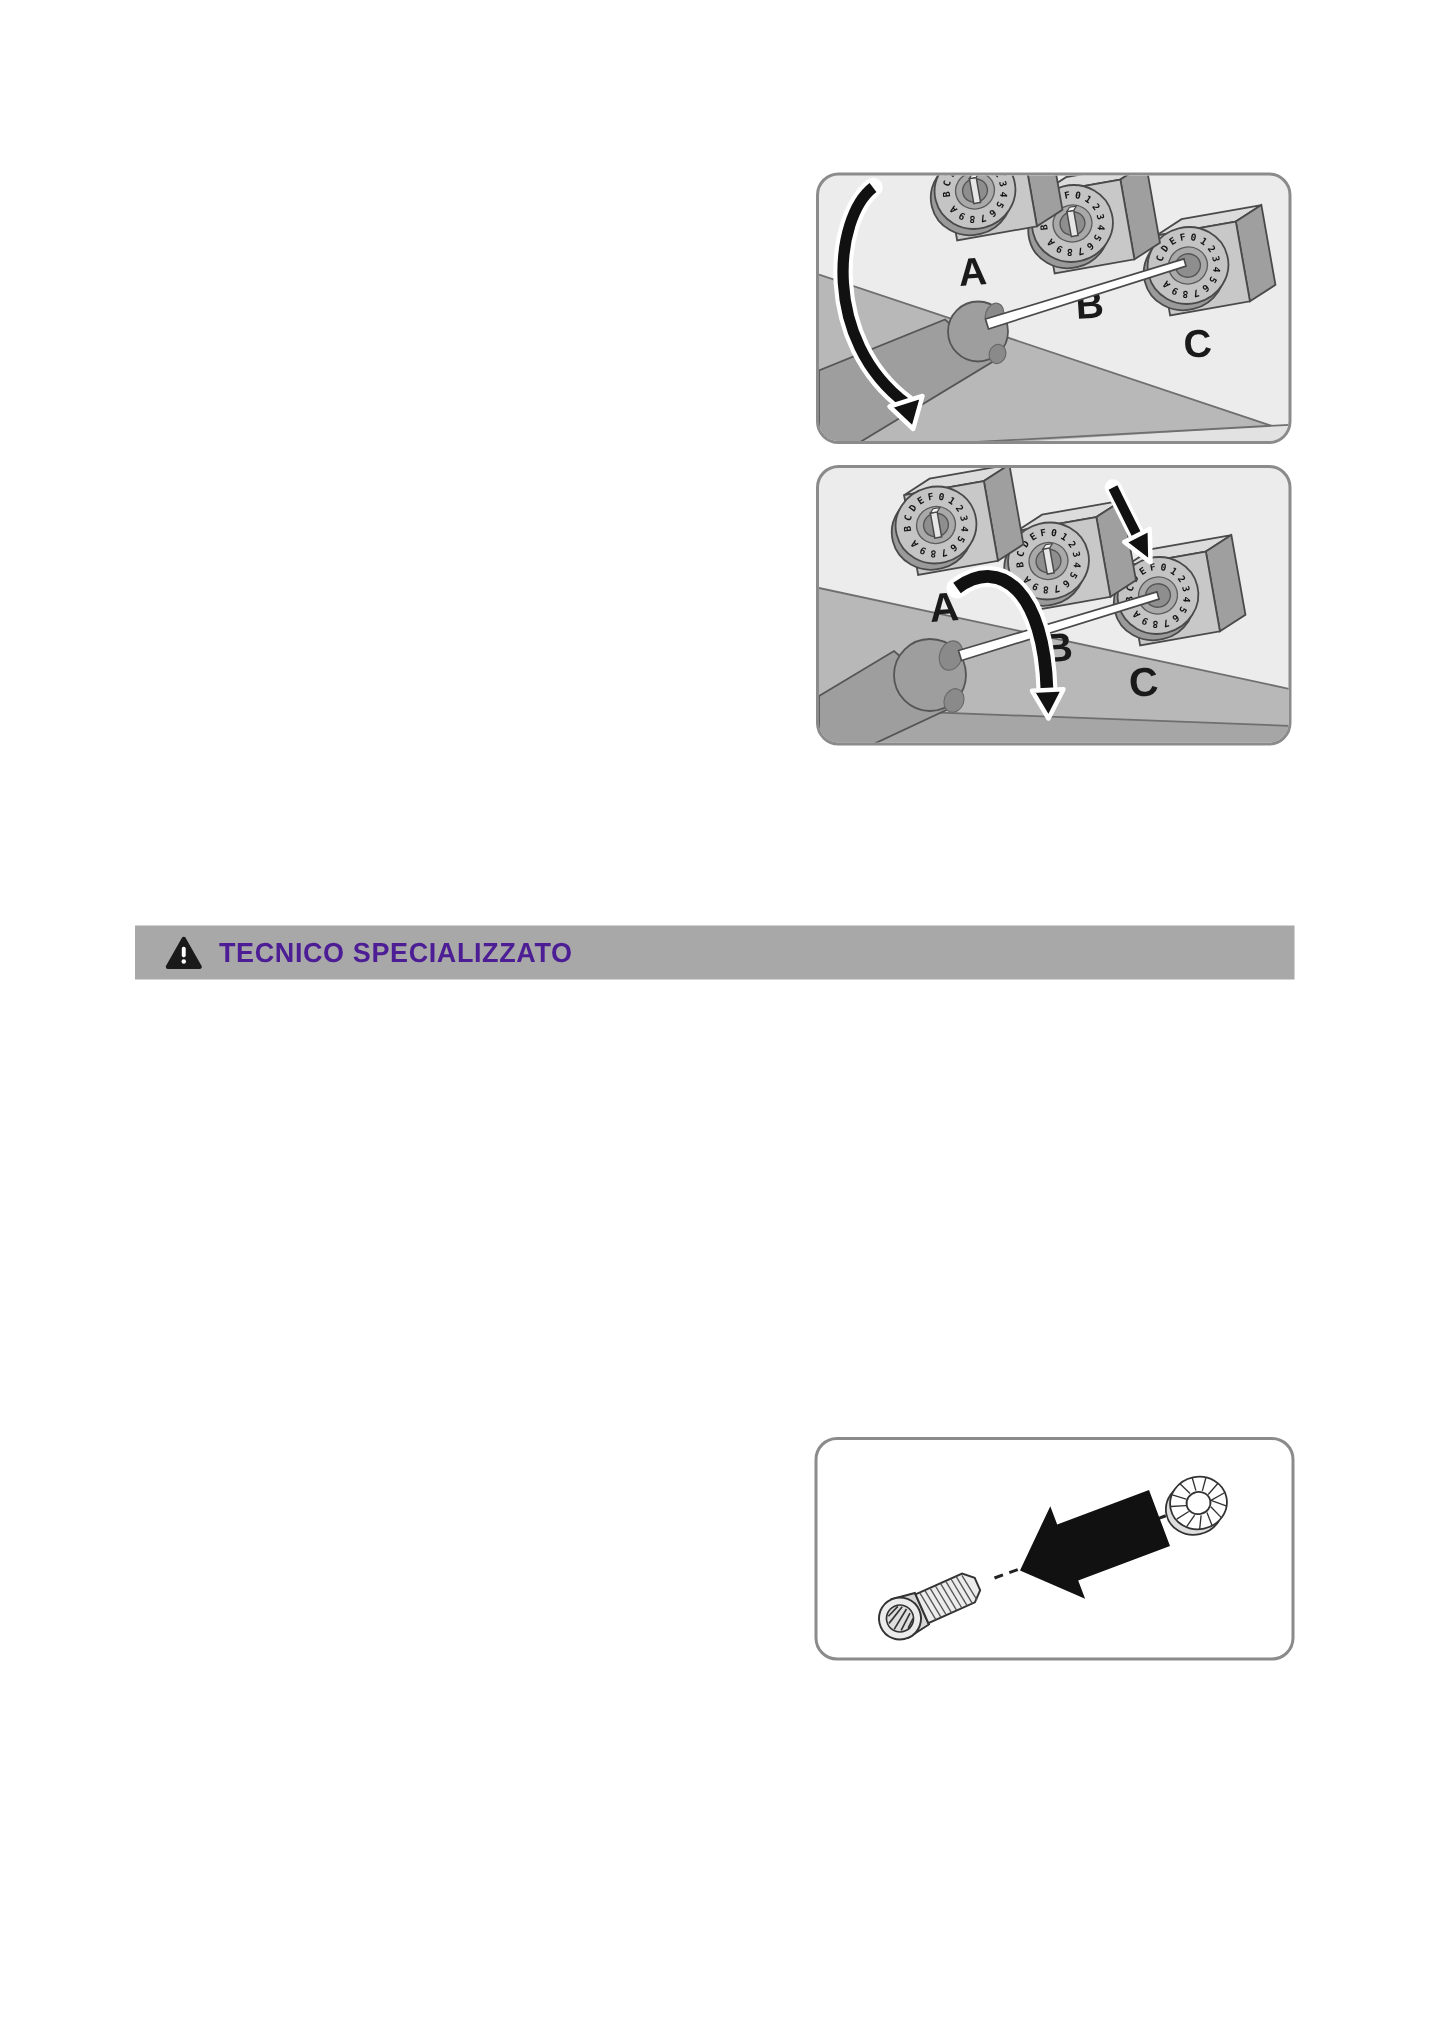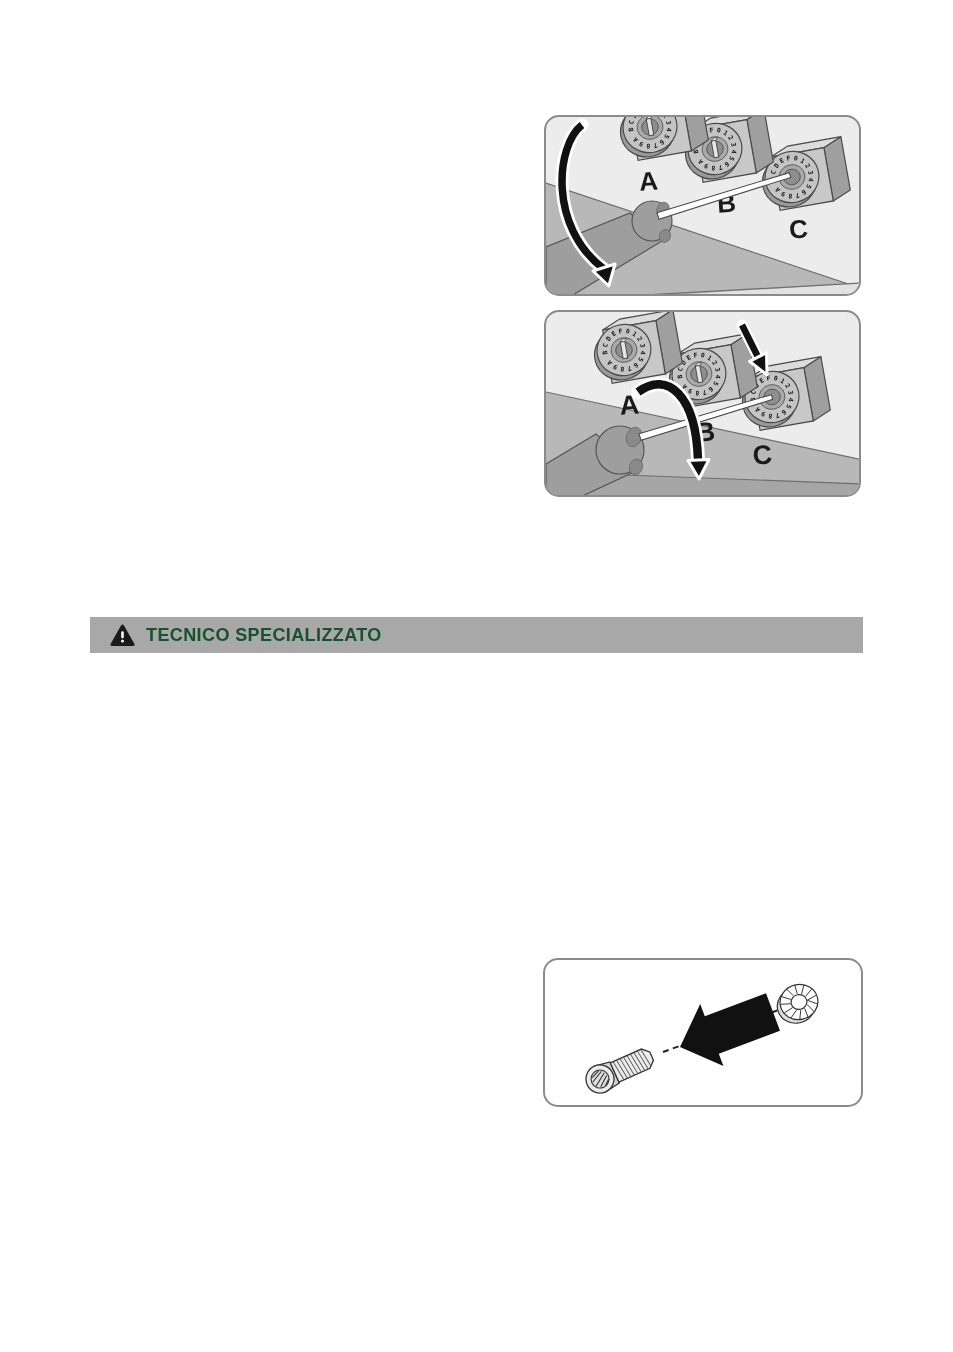--- a/index.html
+++ b/index.html
@@ -15,21 +15,21 @@
   .figbox svg { display:block; }
   #fig-turn { left:544px; top:115px; width:317px; height:181px; }
   #fig-set  { left:544px; top:310px; width:317px; height:187px; }
   #fig-screw{ left:543px; top:958px; width:320px; height:149px; background:#ffffff; }
 
   .banner {
     position:absolute; left:90px; top:617px; width:773px; height:36px;
     background:#a8a8a8; display:flex; align-items:center; padding-left:20px;
   }
   .banner .txt {
-    font-size:18px; font-weight:bold; letter-spacing:0.4px; color:#14532d;
+    font-size:18px; font-weight:bold; letter-spacing:0.4px; color:#4c1d95;
     margin-left:11px; transform:scaleY(1.02);
   }
   .banner svg { display:block; }
 
   
   .blk-top   { fill:#dcdcdc; stroke:#4a4a4a; stroke-width:1.2; }
   .blk-side  { fill:#9f9f9f; stroke:#4a4a4a; stroke-width:1.2; }
   .blk-front { fill:#c8c8c8; stroke:#4a4a4a; stroke-width:1.2; }
   .dial-back { fill:#9a9a9a; stroke:#4a4a4a; stroke-width:1.2; }
   .dial-face { fill:#c4c4c4; stroke:#4a4a4a; stroke-width:1.2; }

